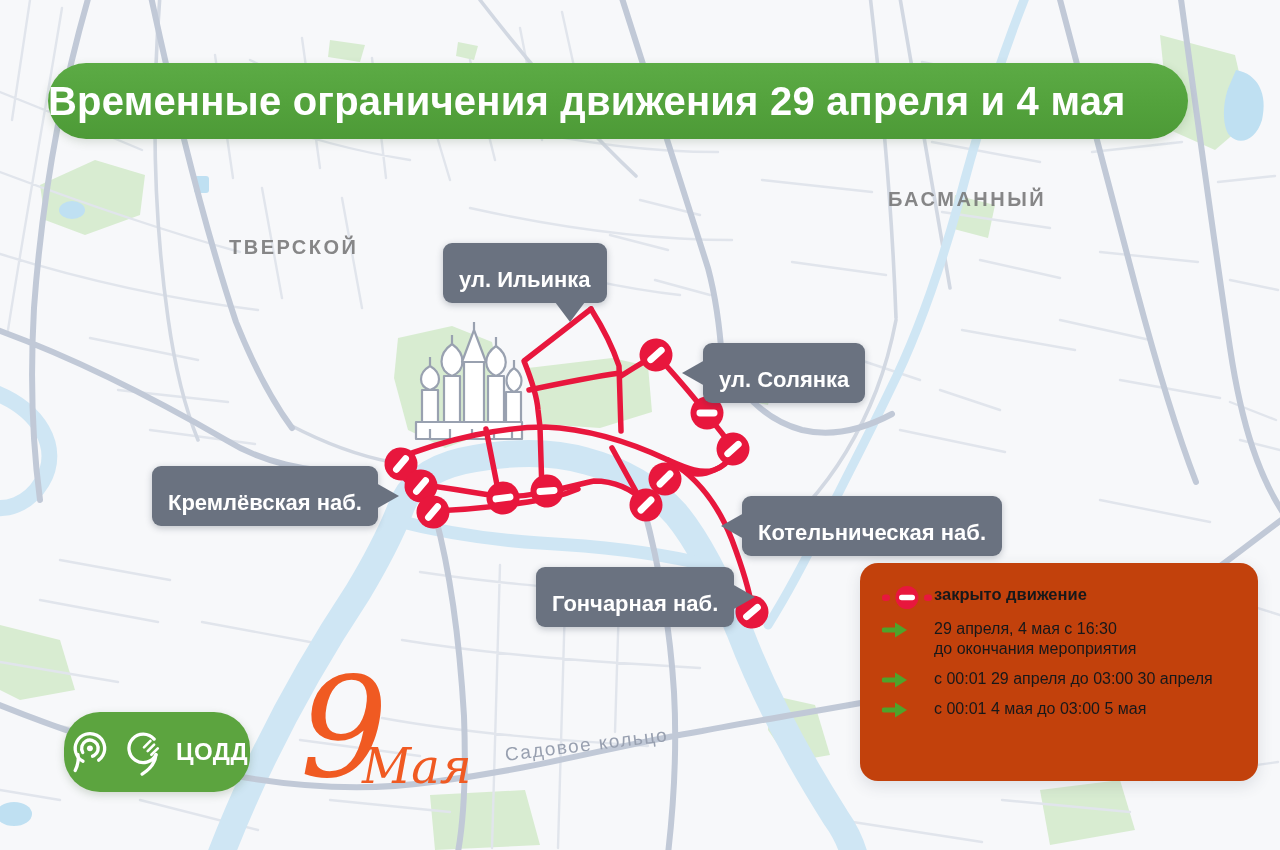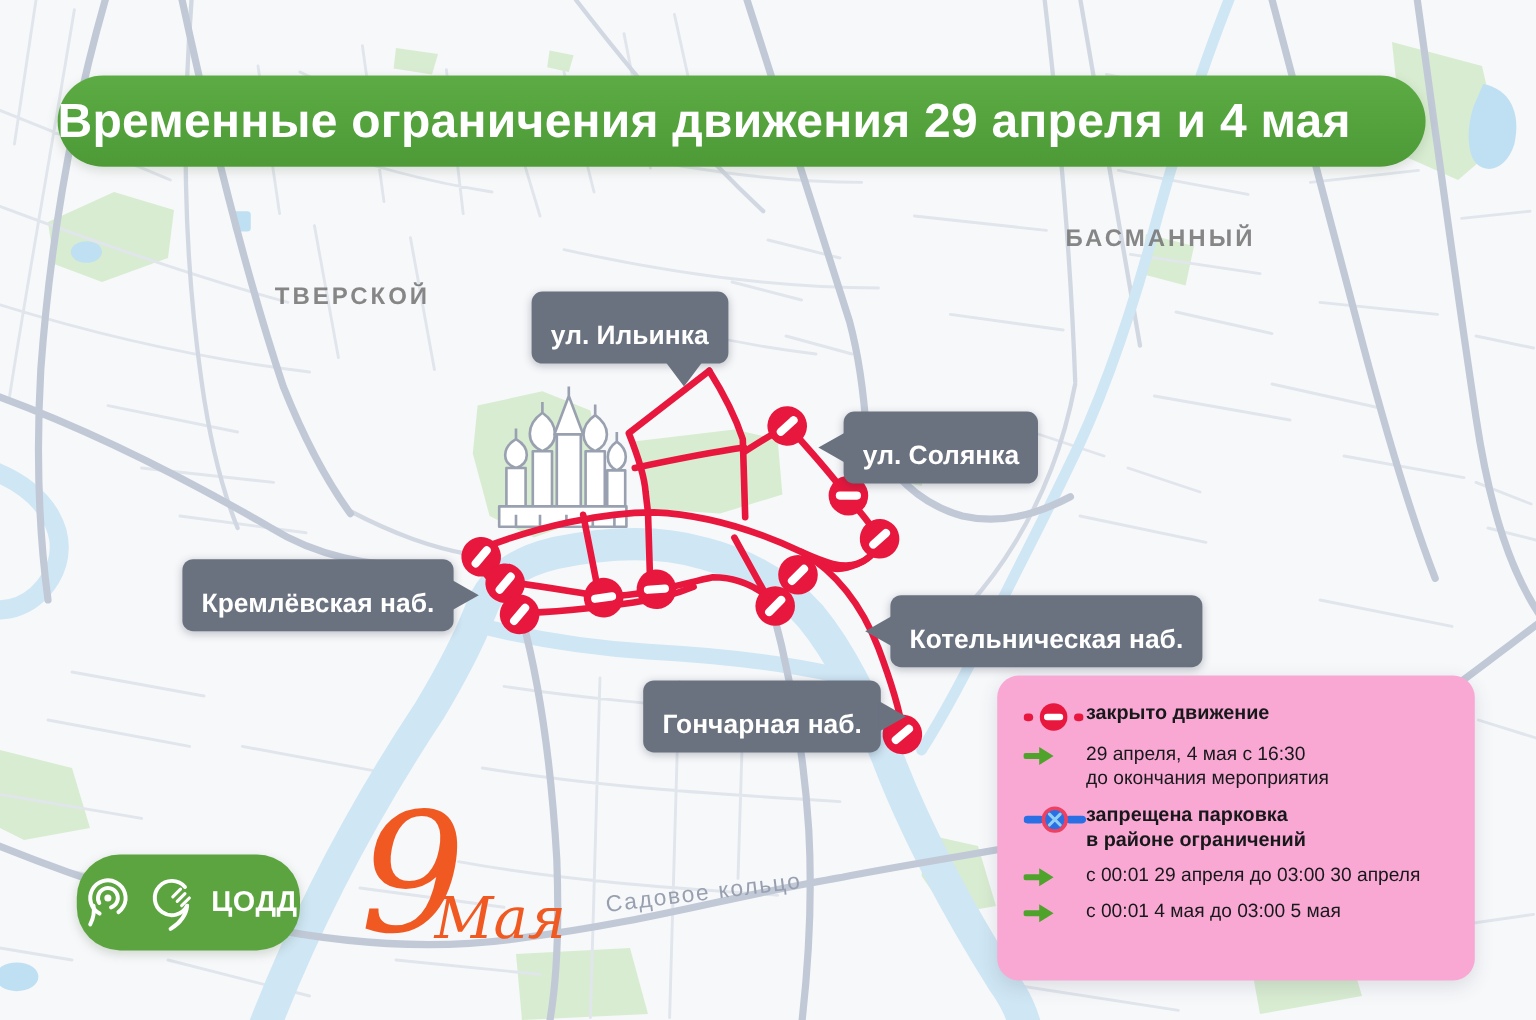--- a/index.html
+++ b/index.html
@@ -47,22 +47,22 @@
   .t-gonchar  { left:536px; top:567px; }
 
   
   .sadovoe {
     position:absolute; left:505px; top:744px; color:#98a0b0; font-size:19px;
     letter-spacing:1.5px; transform:rotate(-7deg); transform-origin:left center;
   }
 
   
   .legend {
-    position:absolute; left:831px; top:563px; width:398px; height:254px;
-    background:#f9a8d4; border-radius:18px; box-shadow:0 5px 16px rgba(55,65,85,.14);
+    position:absolute; left:860px; top:563px; width:398px; height:218px;
+    background:#c2410c; border-radius:18px; box-shadow:0 5px 16px rgba(55,65,85,.14);
     padding:21px 20px 0 22px; box-sizing:border-box; z-index:6;
   }
   .lrow { display:flex; align-items:flex-start; margin-bottom:9px; }
   .licon { flex:0 0 52px; display:flex; justify-content:flex-start; margin-top:1px; }
   .ltxt { font-size:16px; color:#17181a; line-height:1.28; white-space:nowrap; }
   .ltxt.b { font-weight:bold; font-size:16.5px; }
 
   
   .pill {
     position:absolute; left:64px; top:712px; width:186px; height:80px;
@@ -289,34 +289,20 @@
           <path d="M13,2.5 L25,10 L13,17.5 Z" fill="#4fa32b"></path>
         </svg>
       </span>
       <span class="ltxt">
         <span>29 апреля, 4 мая с 16:30</span><br>
         <span>до окончания мероприятия</span>
       </span>
     </div>
     <div class="lrow">
       <span class="licon">
-        <svg width="52" height="26" viewBox="0 0 52 26">
-          <rect x="0" y="9.8" width="17" height="6.4" rx="3.2" fill="#2a6fe3"></rect>
-          <rect x="35" y="9.8" width="17" height="6.4" rx="3.2" fill="#2a6fe3"></rect>
-          <circle cx="26" cy="13" r="9.5" fill="#2a6fe3" stroke="#ee4061" stroke-width="3"></circle>
-          <path d="M21.5,8.5 L30.5,17.5 M30.5,8.5 L21.5,17.5" stroke="#8fd0f2" stroke-width="2.6" stroke-linecap="round"></path>
-        </svg>
-      </span>
-      <span class="ltxt b">
-        <span>запрещена парковка</span><br>
-        <span>в районе ограничений</span>
-      </span>
-    </div>
-    <div class="lrow">
-      <span class="licon">
         <svg width="30" height="20" viewBox="0 0 30 20">
           <path d="M2,10 L16,10" stroke="#4fa32b" stroke-width="5" stroke-linecap="round"></path>
           <path d="M13,2.5 L25,10 L13,17.5 Z" fill="#4fa32b"></path>
         </svg>
       </span>
       <span class="ltxt">с 00:01 29 апреля до 03:00 30 апреля</span>
     </div>
     <div class="lrow">
       <span class="licon">
         <svg width="30" height="20" viewBox="0 0 30 20">

